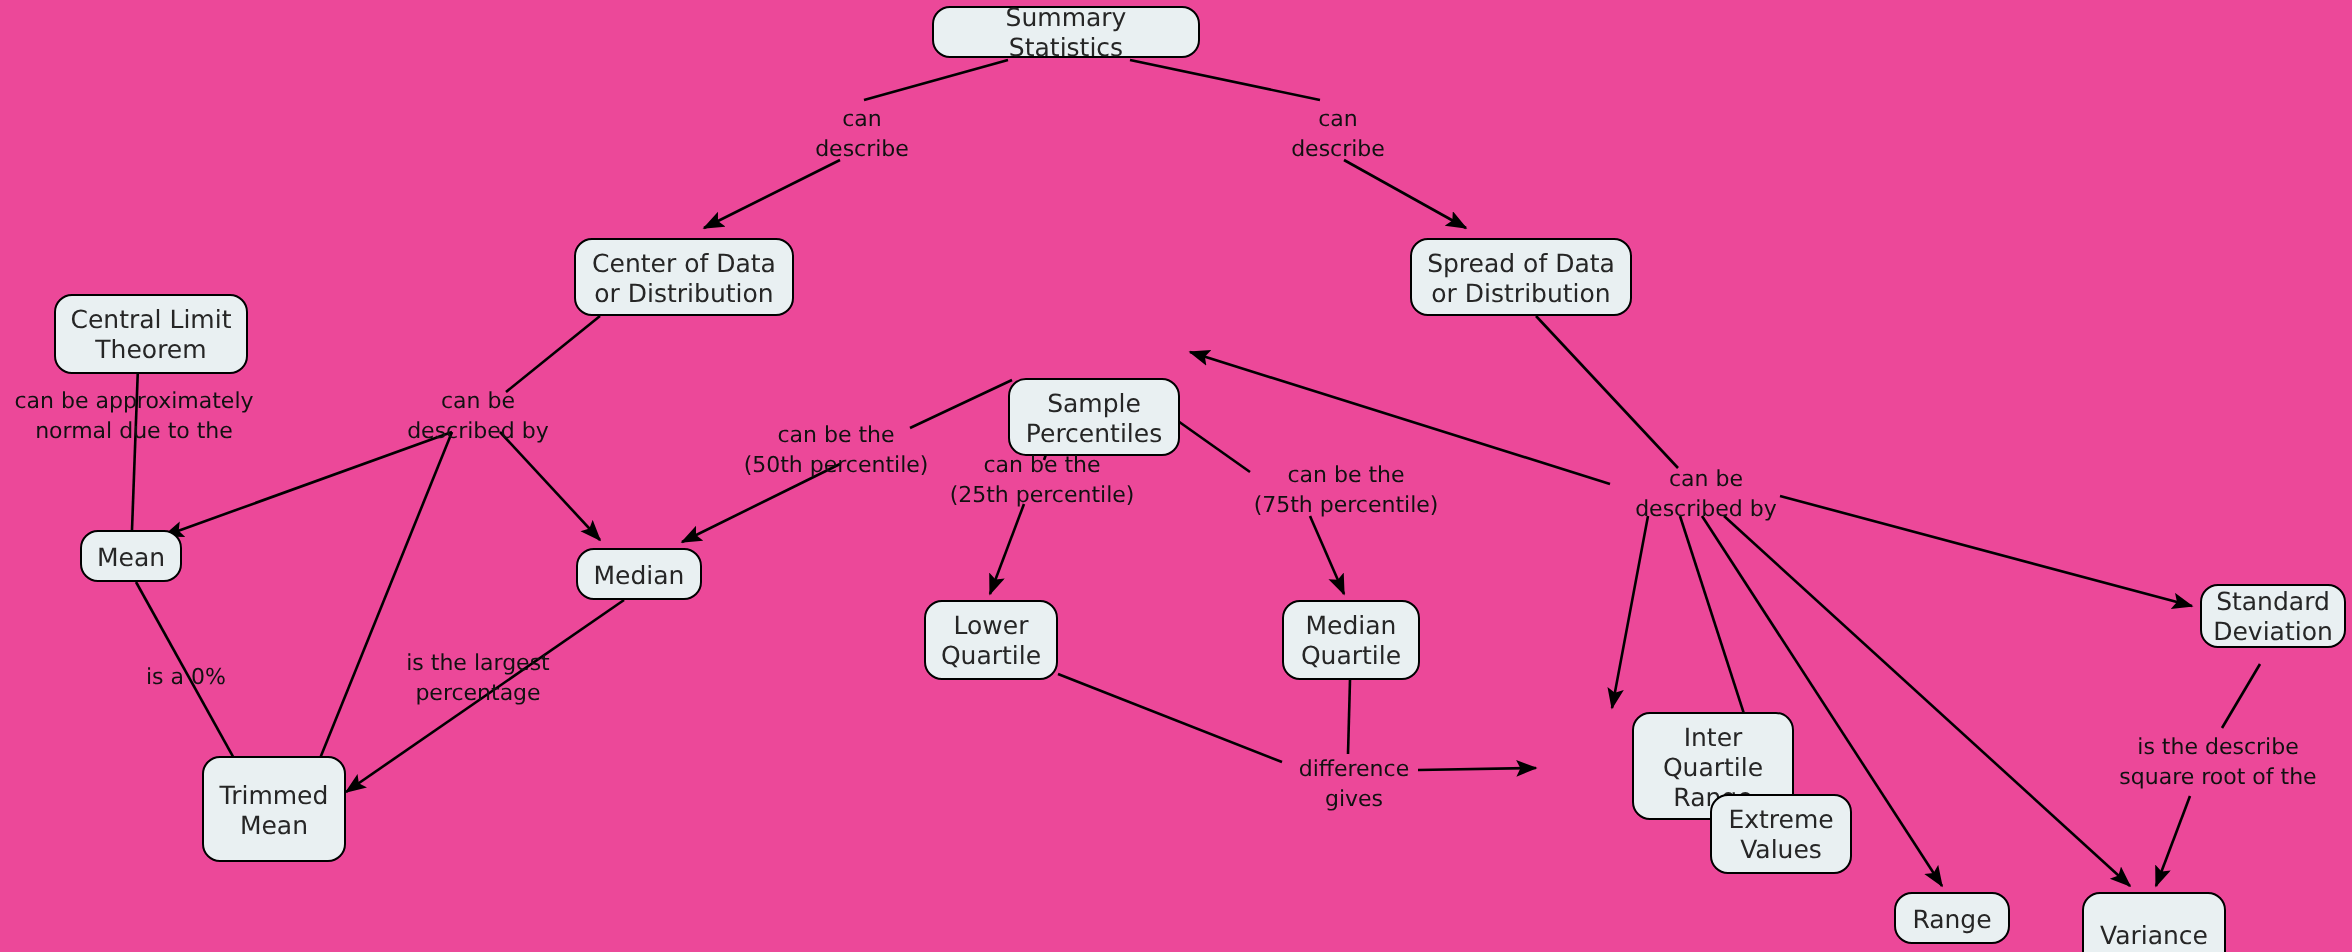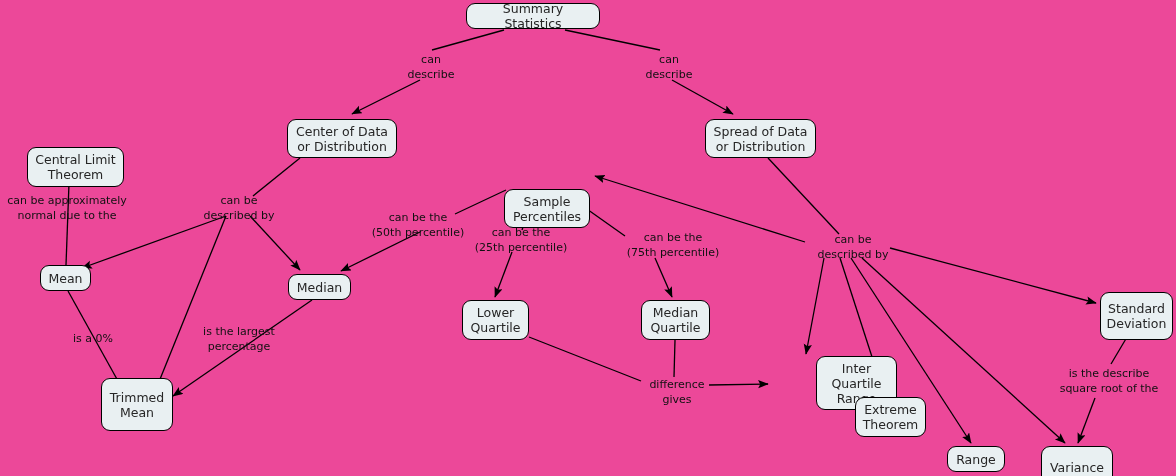--- a/index.html
+++ b/index.html
@@ -101,27 +101,27 @@
       <div class="node" style="left: 705px; top: 119px; width: 111px; height: 39px;">Spread of Data
 or Distribution</div>
       <div class="node" style="left: 504px; top: 168px; width: 86px; height: 39px; margin-top: 21px;">Sample
 Percentiles</div>
       <div class="node" style="left: 40px; top: 265px; width: 51px; height: 26px;">Mean</div>
       <div class="node" style="left: 288px; top: 274px; width: 63px; height: 26px;">Median</div>
       <div class="node" style="left: 462px; top: 300px; width: 67px; height: 40px;">Lower
 Quartile</div>
       <div class="node" style="left: 641px; top: 300px; width: 69px; height: 40px;">Median
 Quartile</div>
-      <div class="node" style="left: 1100px; top: 292px; width: 73px; height: 48px;">Standard
+      <div class="node" style="left: 1100px; top: 292px; width: 73px; height: 32px;">Standard
 Deviation</div>
       <div class="node" style="left: 816px; top: 356px; width: 81px; height: 54px;">Inter
 Quartile
 Range</div>
       <div class="node" style="left: 855px; top: 397px; width: 71px; height: 40px;">Extreme
-Theorem</div>
+Values</div>
       <div class="node" style="left: 101px; top: 378px; width: 72px; height: 53px;">Trimmed
 Mean</div>
       <div class="node" style="left: 947px; top: 446px; width: 58px; height: 26px;">Range</div>
       <div class="node" style="left: 1041px; top: 446px; width: 72px; height: 42px;">Variance</div>
     </div>
   <div id="label-layer">
       <div class="link-label" style="left: 396px; top: 52px; width: 70px;">can
 describe</div>
       <div class="link-label" style="left: 634px; top: 52px; width: 70px;">can
 describe</div>

